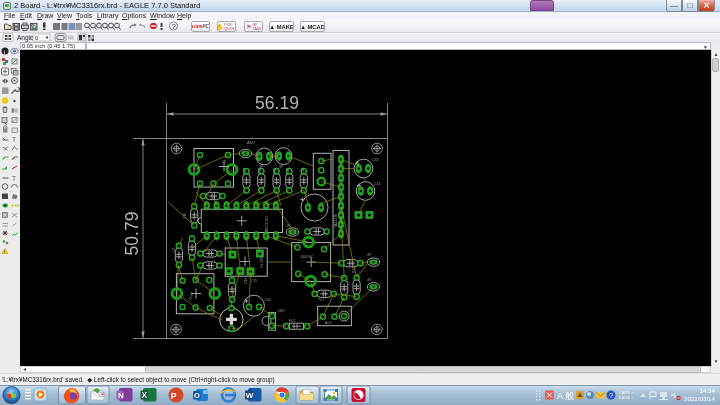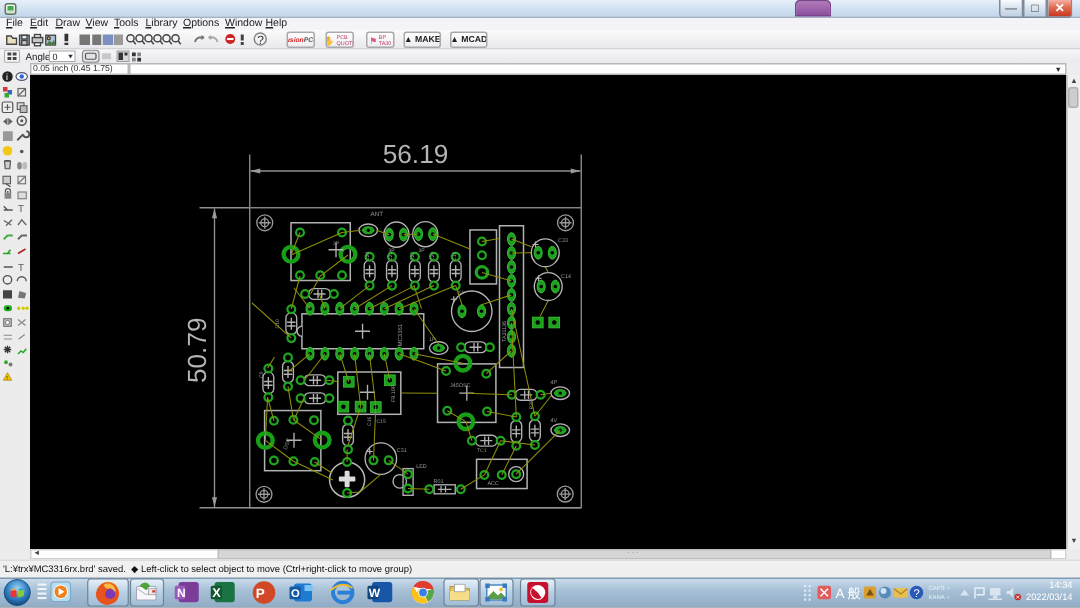--- a/index.html
+++ b/index.html
@@ -34,20 +34,21 @@
 .tbbtn{position:absolute;top:1px;height:11px;border:1px solid #a9a9ad;border-radius:2px;background:linear-gradient(#fefefe,#ededf0);font-size:5.5px;display:flex;align-items:center;justify-content:center;color:#222;white-space:nowrap;overflow:hidden}
 #clock{left:660px;top:387px;width:55px;height:18px;font-size:6.2px;color:#fff;text-align:right;line-height:8px}
 </style></head>
 <body>
 <div id="page">
 <div class="abs" id="titlebar"></div>
 <div class="abs" id="purptab"></div>
 <div class="abs" id="title-ico">
       <i></i>
     </div>
+<div class="abs" id="title-txt">2 Board - L:¥trx¥MC3316rx.brd - EAGLE 7.7.0 Standard</div>
 <div class="abs wbtn" id="btn-min">—</div>
 <div class="abs wbtn" id="btn-max">□</div>
 <div class="abs wbtn" id="btn-cls">✕</div>
 <div class="abs" id="menubar">
 <span style="left:4px"><u>F</u>ile</span>
       <span style="left:20px"><u>E</u>dit</span>
       <span style="left:37px"><u>D</u>raw</span>
       <span style="left:57px"><u>V</u>iew</span>
       <span style="left:76px"><u>T</u>ools</span>
       <span style="left:97px"><u>L</u>ibrary</span>

